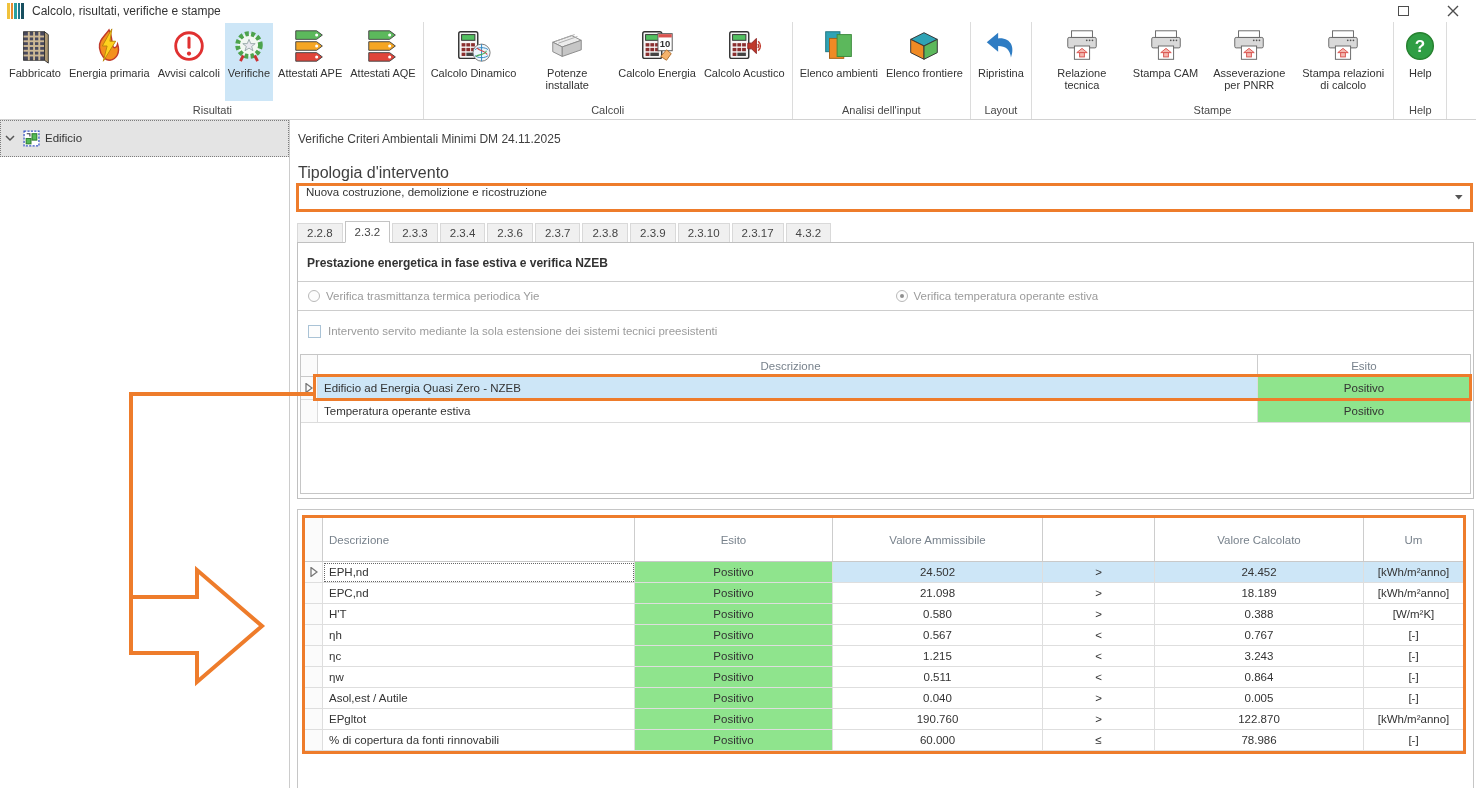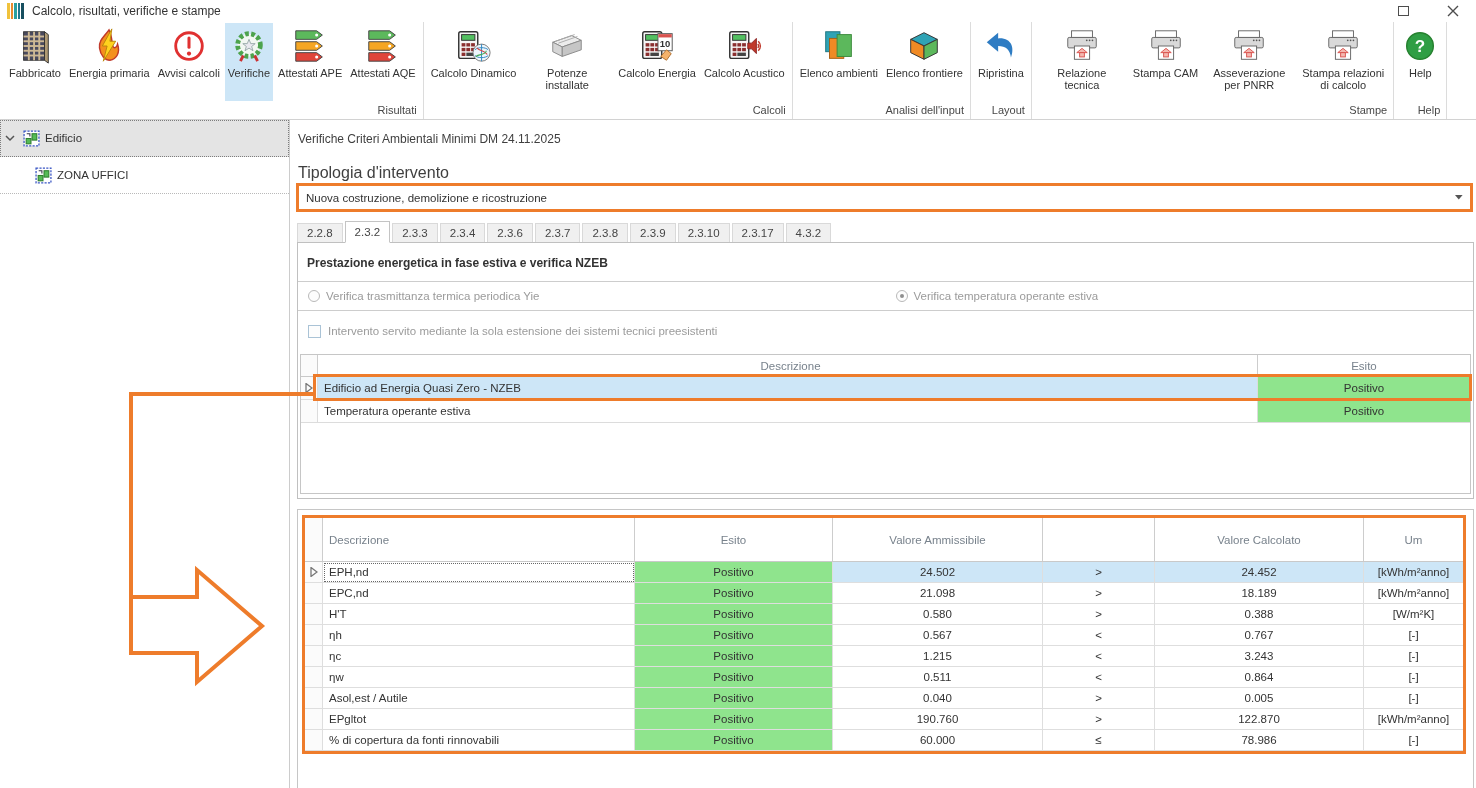--- a/index.html
+++ b/index.html
@@ -16,34 +16,34 @@
   .btn-max{left:1390px}.btn-close{left:1440px}
   .maxglyph{display:block;width:11px;height:10px;border:1.4px solid #4d4d4d}
   
   .ribbon{position:absolute;top:22px;left:0;right:0;height:98px;background:#fff;border-bottom:1px solid #d2d2d2;display:flex;align-items:stretch;padding-left:2px}
   .ribbon-group{display:flex;flex-direction:column;border-right:1px solid #dcdcdc;padding:1px 4px 0}
   .ribbon-items{display:flex;flex:1;align-items:stretch;gap:2px}
   .ribbon-item{display:flex;flex-direction:column;align-items:center;min-width:44px;max-width:92px;padding:2px 3px 0;cursor:default}
   .ribbon-item.selected{background:var(--selblue)}
   .ribbon-item .icn{height:42px;display:flex;align-items:center}
   .ribbon-item .rlabel{font-size:11px;line-height:12px;text-align:center;color:#333;margin-top:0}
-  .ribbon-group-label{font-size:11px;color:#484848;text-align:right;padding:3px 2px 3px}
+  .ribbon-group-label{font-size:11px;color:#484848;text-align:center;padding:3px 2px 3px}
   
   .tree{position:absolute;top:120px;left:0;width:290px;bottom:0;background:#fff;border-right:1px solid #cccccc}
   .tree-row{position:relative;height:37px;display:flex;align-items:center;border-bottom:1px dotted #b9b9b9;background:#fff}
   .tree-row .chev{width:12px;height:10px;margin-left:4px;flex:0 0 auto}
   .tree-row .zicon{width:17px;height:17px;margin:0 5px 0 7px;flex:0 0 auto}
   .tree-row.lvl1{padding-left:28px}
   .tree-row .tlabel{font-size:11.5px;color:#333;white-space:nowrap}
   .tree-row.selected{background:#e4e4e4;outline:1px dotted #7d7d7d;outline-offset:-1px}
   
   .main{position:absolute;top:120px;left:290px;right:0;bottom:0;background:#fff}
   .main-title{position:absolute;left:8px;top:12px;font-size:12px;color:#3f3f3f;white-space:nowrap}
   .tipologia-label{position:absolute;left:8px;top:44px;font-size:16px;color:#3f3f3f}
-  .combo{position:absolute;left:6px;right:3px;top:63px;height:29px;border:3px solid var(--accent);background:#fff;display:flex;align-items:center;padding:0 7px;font-size:11.5px;color:#333}
+  .combo{position:absolute;left:6px;right:3px;top:63px;height:29px;border:3px solid var(--accent);background:#fff;display:flex;padding:0 7px;font-size:11.5px;color:#333}
   .combo .carrow{position:absolute;right:7px;top:9px}
   
   .tabs{position:absolute;left:7px;top:101px;height:22px;display:flex;gap:2px;align-items:flex-end}
   .tab{padding:0 9px;height:20px;line-height:19px;background:#f0f0f0;border:1px solid #d9d9d9;font-size:11.5px;color:#454545;cursor:default}
   .tab.active{background:#fff;border-color:#c4c4c4;border-bottom-color:#fff;height:22px;line-height:21px;position:relative;z-index:2}
   
   .tabpage{position:absolute;left:7px;right:2px;top:122px;height:257px;border:1px solid #c0c0c0;background:#fff}
   .heading-row{position:absolute;left:0;right:0;top:0;height:39px;border-bottom:1px solid #cdcdcd}
   .section-heading{position:absolute;left:9px;top:13px;font-weight:bold;font-size:12px;color:#333}
   .radio-row{position:absolute;left:0;right:0;top:39px;height:29px;border-bottom:1px solid #cdcdcd;display:flex}
@@ -403,29 +403,20 @@
           <polyline points="2,3 6,7 10,3" stroke="#555" stroke-width="1.5" fill="none"></polyline>
         </svg>
         <span class="zicon"><svg width="17" height="17" viewBox="0 0 16 16">
             <rect x="1" y="1" width="14" height="14" fill="#fff" stroke="#3a56c4" stroke-dasharray="2 1.2" stroke-width="1.2"></rect>
             <rect x="3" y="8" width="4.5" height="5" fill="#55bb55" stroke="#2f7f2f"></rect>
             <rect x="8.5" y="3.5" width="4.5" height="6" fill="#55bb55" stroke="#2f7f2f"></rect>
             <path d="M3.5 3.5 L6.5 3.5 L6.5 6" stroke="#334" fill="none"></path>
           </svg></span>
         <span class="tlabel">Edificio</span>
       </div>
-      <div class="tree-row lvl1">
-        <span class="zicon"><svg width="17" height="17" viewBox="0 0 16 16">
-            <rect x="1" y="1" width="14" height="14" fill="#fff" stroke="#3a56c4" stroke-dasharray="2 1.2" stroke-width="1.2"></rect>
-            <rect x="3" y="8" width="4.5" height="5" fill="#55bb55" stroke="#2f7f2f"></rect>
-            <rect x="8.5" y="3.5" width="4.5" height="6" fill="#55bb55" stroke="#2f7f2f"></rect>
-            <path d="M3.5 3.5 L6.5 3.5 L6.5 6" stroke="#334" fill="none"></path>
-          </svg></span>
-        <span class="tlabel">ZONA UFFICI</span>
-      </div>
     </div>
 
   <div class="main">
     <div class="main-title">Verifiche Criteri Ambientali Minimi DM 24.11.2025</div>
     <div class="tipologia-label">Tipologia d'intervento</div>
     <div class="combo">
       <span>Nuova costruzione, demolizione e ricostruzione</span>
       <svg class="carrow" width="8" height="5" viewBox="0 0 8 5">
           <polygon points="0,0 7.6,0 3.8,4.6" fill="#555"></polygon>
         </svg>

